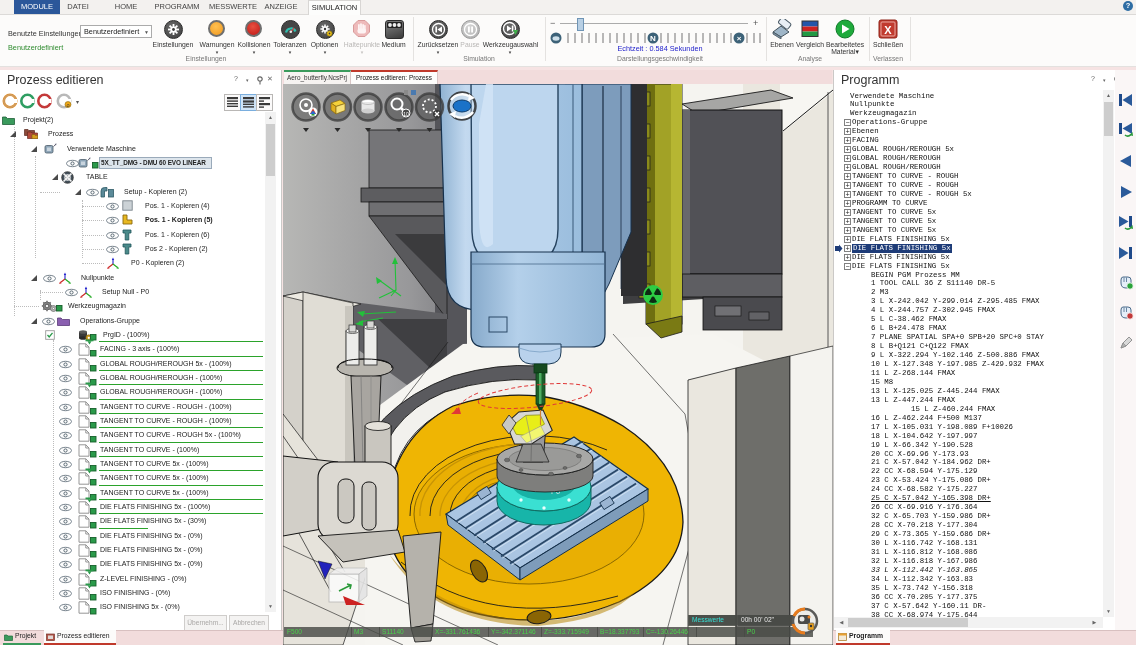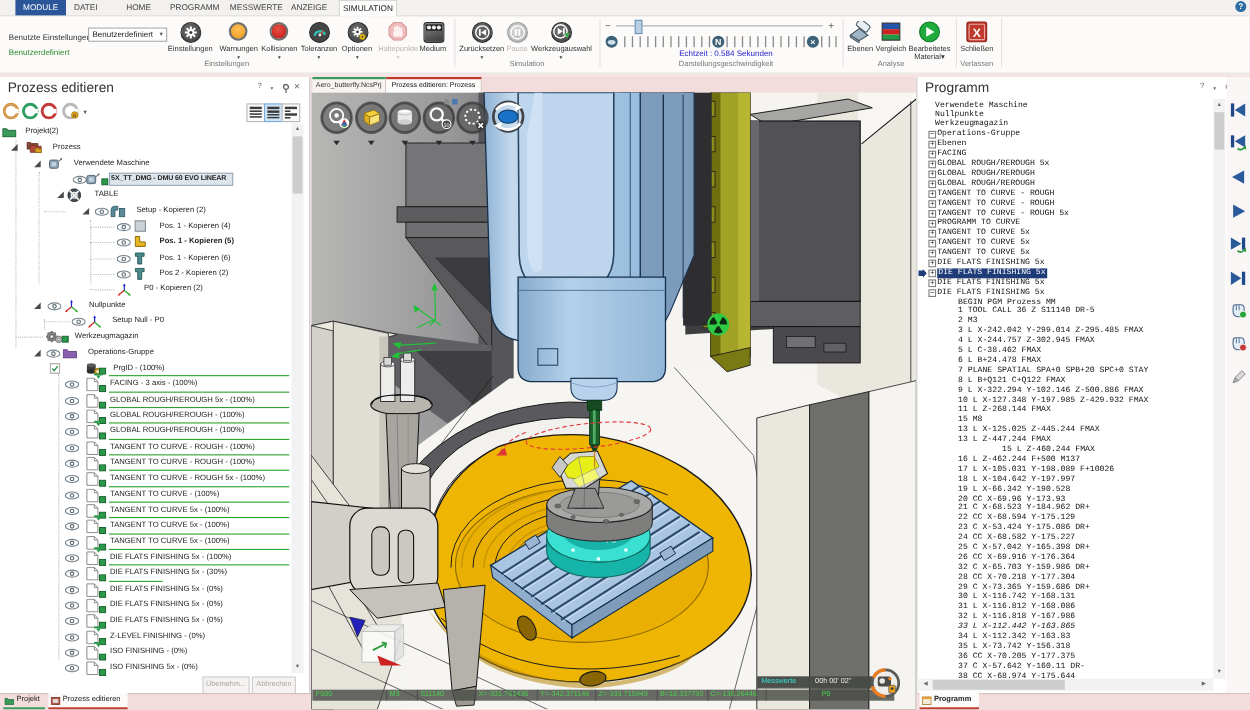--- a/index.html
+++ b/index.html
@@ -1194,25 +1194,25 @@
       <div class="codeline" style="left:0;top:298.9px;width:290px;"><span style="position:absolute;left:37px;">11 L Z-268.144 FMAX</span></div>
       <div class="codeline" style="left:0;top:307.9px;width:290px;"><span style="position:absolute;left:37px;">15 M8</span></div>
       <div class="codeline" style="left:0;top:316.8px;width:290px;"><span style="position:absolute;left:37px;">13 L X-125.025 Z-445.244 FMAX</span></div>
       <div class="codeline" style="left:0;top:325.8px;width:290px;"><span style="position:absolute;left:37px;">13 L Z-447.244 FMAX</span></div>
       <div class="codeline" style="left:0;top:334.8px;width:290px;"><span style="position:absolute;left:37px;margin-left:40px;">15 L Z-460.244 FMAX</span></div>
       <div class="codeline" style="left:0;top:343.7px;width:290px;"><span style="position:absolute;left:37px;">16 L Z-462.244 F+500 M137</span></div>
       <div class="codeline" style="left:0;top:352.6px;width:290px;"><span style="position:absolute;left:37px;">17 L X-105.031 Y-198.089 F+10026</span></div>
       <div class="codeline" style="left:0;top:361.6px;width:290px;"><span style="position:absolute;left:37px;">18 L X-104.642 Y-197.997</span></div>
       <div class="codeline" style="left:0;top:370.5px;width:290px;"><span style="position:absolute;left:37px;">19 L X-66.342 Y-190.528</span></div>
       <div class="codeline" style="left:0;top:379.5px;width:290px;"><span style="position:absolute;left:37px;">20 CC X-69.96 Y-173.93</span></div>
-      <div class="codeline" style="left:0;top:388.4px;width:290px;"><span style="position:absolute;left:37px;">21 C X-68.523 Y-184.962 DR+</span></div>
+      <div class="codeline" style="left:0;top:388.4px;width:290px;"><span style="position:absolute;left:37px;">21 C X-57.042 Y-184.962 DR+</span></div>
       <div class="codeline" style="left:0;top:397.4px;width:290px;"><span style="position:absolute;left:37px;">22 CC X-68.594 Y-175.129</span></div>
       <div class="codeline" style="left:0;top:406.3px;width:290px;"><span style="position:absolute;left:37px;">23 C X-53.424 Y-175.086 DR+</span></div>
       <div class="codeline" style="left:0;top:415.3px;width:290px;"><span style="position:absolute;left:37px;">24 CC X-68.582 Y-175.227</span></div>
-      <div class="codeline" style="left:0;top:424.2px;width:290px;"><span style="position:absolute;left:37px;">25 C X-57.042 Y-165.398 DR+</span></div>
+      <div class="codeline" style="left:0;top:424.2px;width:290px;"><span style="position:absolute;left:37px;text-decoration:underline;">25 C X-57.042 Y-165.398 DR+</span></div>
       <div class="codeline" style="left:0;top:433.2px;width:290px;"><span style="position:absolute;left:37px;">26 CC X-69.916 Y-176.364</span></div>
       <div class="codeline" style="left:0;top:442.1px;width:290px;"><span style="position:absolute;left:37px;">32 C X-65.703 Y-159.986 DR+</span></div>
       <div class="codeline" style="left:0;top:451.1px;width:290px;"><span style="position:absolute;left:37px;">28 CC X-70.218 Y-177.304</span></div>
       <div class="codeline" style="left:0;top:460.0px;width:290px;"><span style="position:absolute;left:37px;">29 C X-73.365 Y-159.686 DR+</span></div>
       <div class="codeline" style="left:0;top:469.0px;width:290px;"><span style="position:absolute;left:37px;text-align:center;">30 L X-116.742 Y-168.131</span></div>
       <div class="codeline" style="left:0;top:477.9px;width:290px;"><span style="position:absolute;left:37px;">31 L X-116.812 Y-168.086</span></div>
       <div class="codeline" style="left:0;top:486.9px;width:290px;"><span style="position:absolute;left:37px;">32 L X-116.818 Y-167.986</span></div>
       <div class="codeline" style="left:0;top:495.8px;width:290px;"><span style="position:absolute;left:37px;font-style:italic;">33 L X-112.442 Y-163.865</span></div>
       <div class="codeline" style="left:0;top:504.8px;width:290px;"><span style="position:absolute;left:37px;">34 L X-112.342 Y-163.83</span></div>
       <div class="codeline" style="left:0;top:513.8px;width:290px;font-family:Liberation Mono, monospace;"><span style="position:absolute;left:37px;">35 L X-73.742 Y-156.318</span></div>

